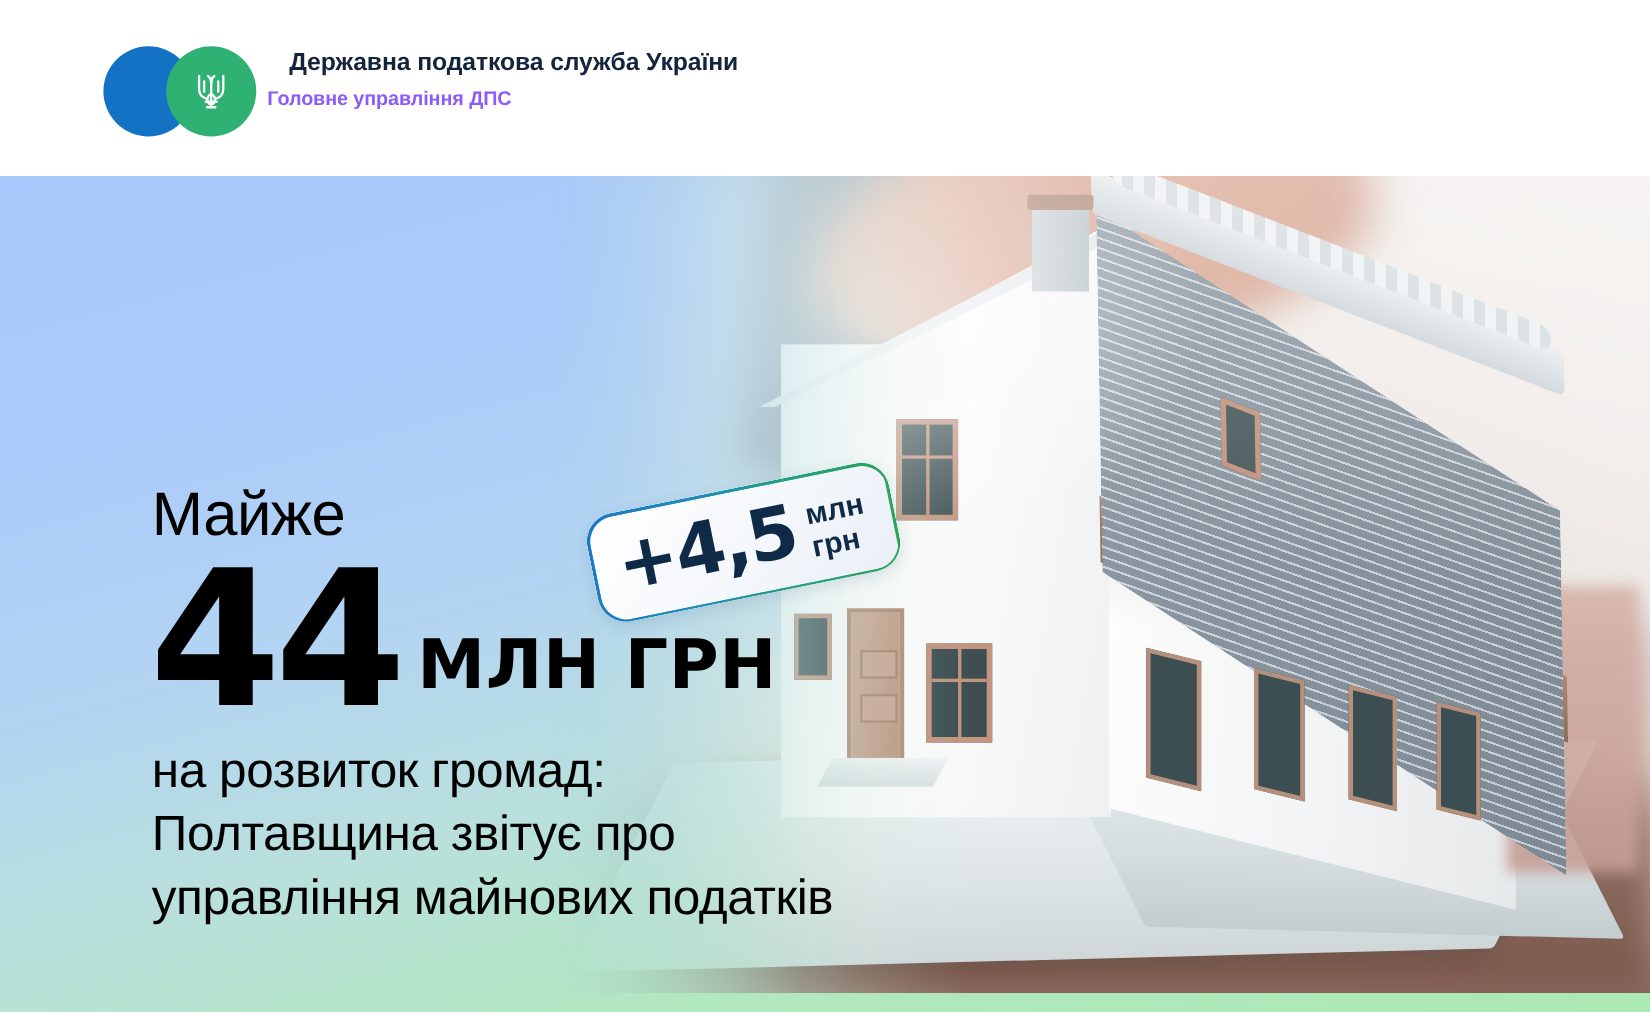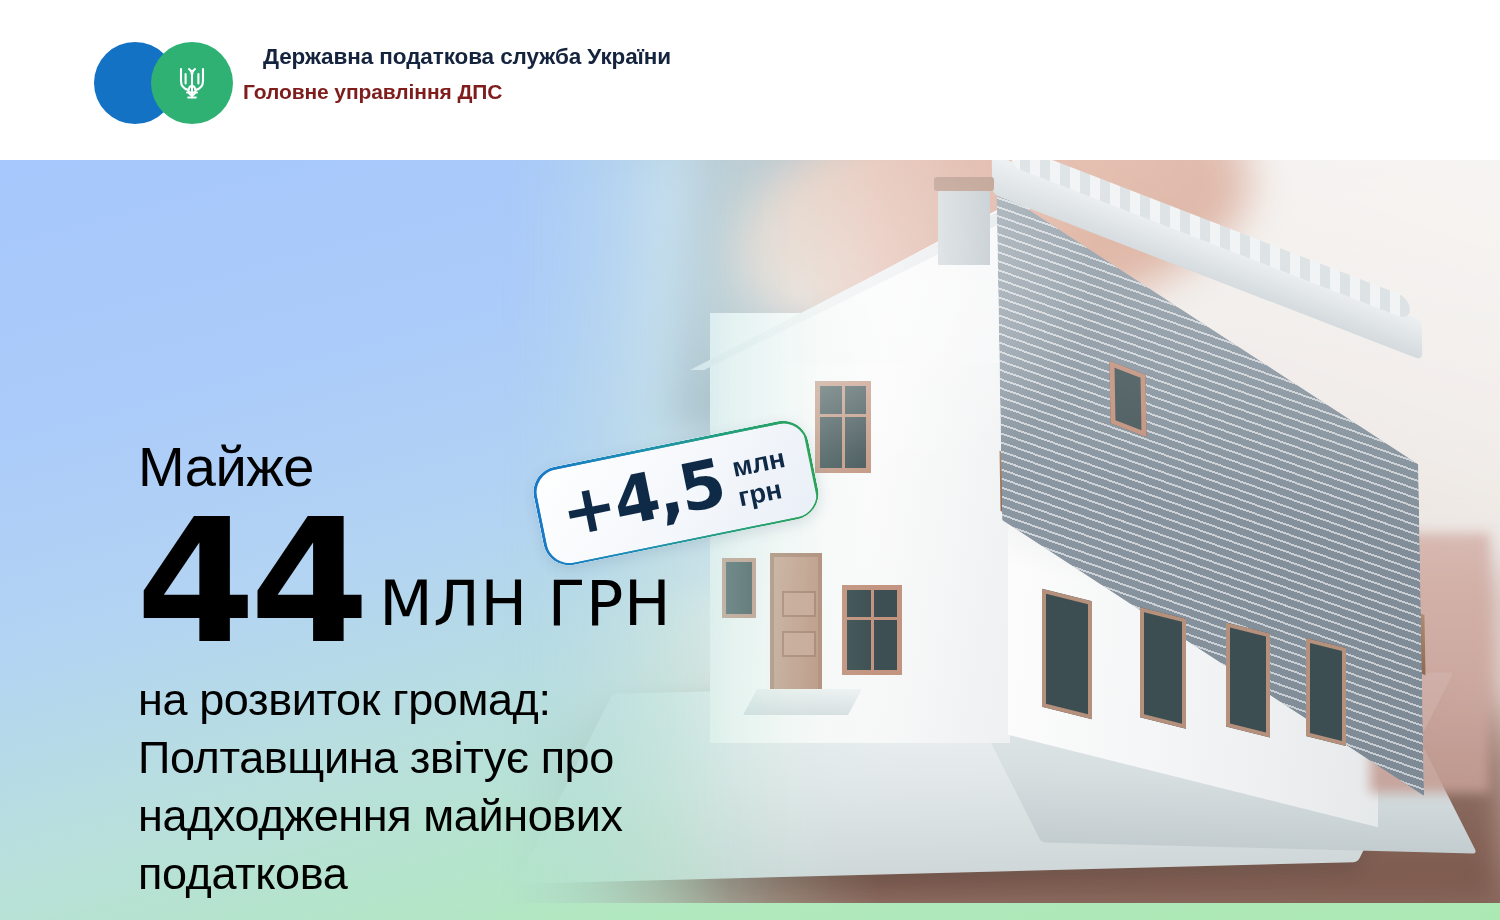--- a/index.html
+++ b/index.html
@@ -25,21 +25,21 @@
     display:flex; align-items:center; justify-content:center;
   }
   .trident { width:34px; height:42px; display:block; }
 
   .logo-text { margin-left:14px; padding-top:2px; }
   .logo-line1 {
     font-size:22.5px; font-weight:bold; color:#15243e;
     letter-spacing:-0.1px; line-height:1.18; white-space:nowrap;margin-left:20px;
   }
   .logo-line2, .logo-line3 {
-    font-size:21px; font-weight:bold; color:#7f1d1d;
+    font-size:18px; font-weight:bold; color:#8b5cf6;
     letter-spacing:-0.1px; line-height:1.32; white-space:nowrap;
   }
   .logo-line2 { margin-top:7px; }
 
   
   .canvas {
     position:absolute; left:0; top:143px; width:1500px; height:892px;
     overflow:hidden;
     background:
       linear-gradient(165deg,
@@ -246,21 +246,21 @@
   .bignum-row {
     position:absolute; left:136px; top:372px;
     display:flex; align-items:flex-end;
   }
   .bignum {
     font-size:172px; font-weight:900; color:#000;
     line-height:.78; letter-spacing:-6px;
     font-family:"DejaVu Sans", sans-serif;
   }
   .bigunit {
-    font-size:62px; font-weight:400; color:#000;
+    font-size:62px; font-weight:700; color:#000;
     letter-spacing:0.5px; line-height:1;
     margin-left:16px; padding-bottom:14px;
     font-family:"DejaVu Sans", sans-serif;
   }
 
   .subhead {
     position:absolute; left:138px; top:528px; width:660px;
     font-size:45px; font-weight:400; color:#000;
     line-height:1.29; letter-spacing:-0.4px;
   }
@@ -393,21 +393,21 @@
 
     <div class="content">
 
       <div class="kicker">Майже</div>
 
       <div class="bignum-row">
         <span class="bignum">44</span>
         <span class="bigunit">МЛН ГРН</span>
       </div>
 
-      <div class="subhead">на розвиток громад: Полтавщина звітує про надходження майнових податкова</div>
+      <div class="subhead">на розвиток громад: Полтавщина звітує про управління майнових податків</div>
 
       <div class="badge-wrap">
         <div class="badge">
           <span class="badge-num">+4,5</span>
           <span class="badge-unit">
             <span>млн</span><br>
             <span>грн</span>
           </span>
         </div>
       </div>

